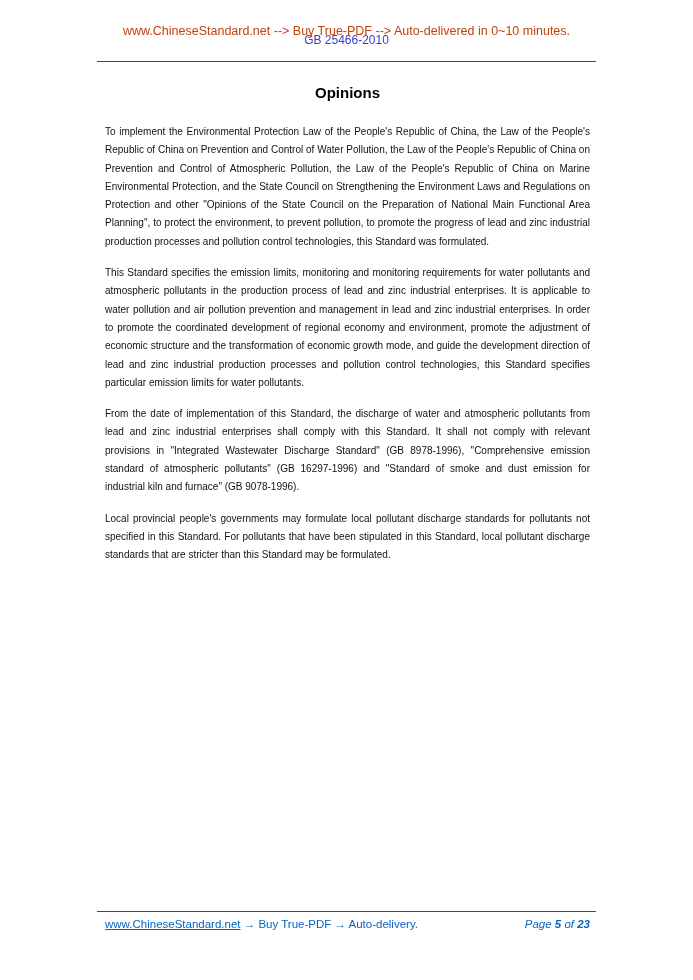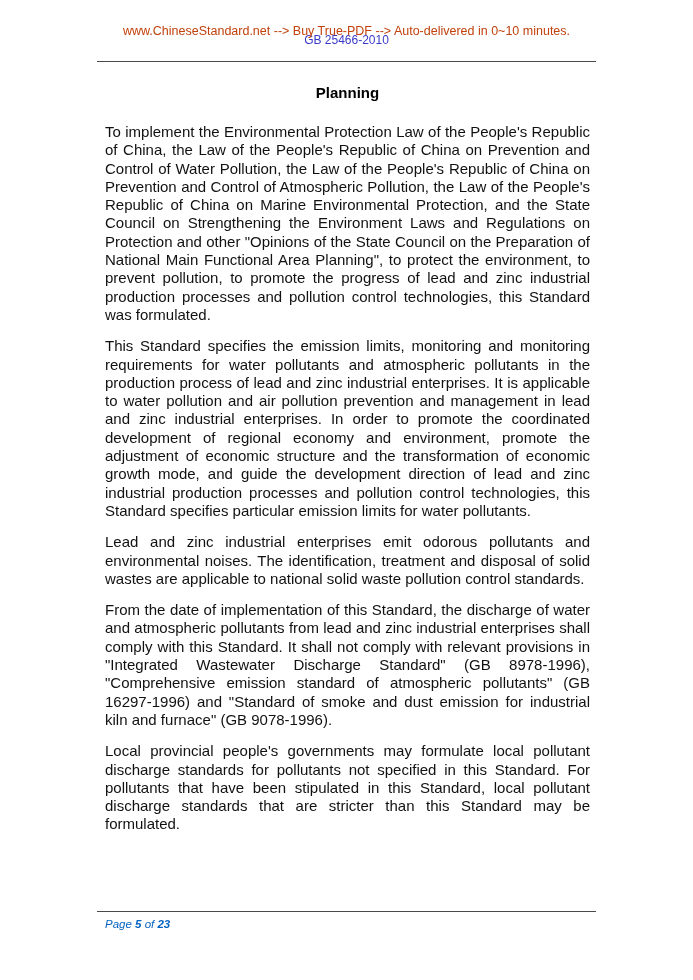--- a/index.html
+++ b/index.html
@@ -55,21 +55,21 @@
   }
   .doc-title {
     margin: 8px 0 22px 0;
     text-align: center;
     font-size: 15px;
     font-weight: bold;
     color: #000000;
   }
   .content p {
     margin: 0 0 13px 0;
-    font-size: 15px;
+    font-size: 10px;
     line-height: 18.3px;
     text-align: justify;
   }
   .footer-row {
     position: absolute;
     top: 918px;
     left: 105px;
     width: 485px;
     display: flex;
     justify-content: space-between;
@@ -91,28 +91,28 @@
 
 <div class="page">
 
   <div class="marketing-line">www.ChineseStandard.net --&gt; Buy True-PDF --&gt; Auto-delivered in 0~10 minutes.</div>
 
   <div class="standard-code">GB 25466-2010</div>
 
   <div class="rule header-rule"></div>
 
   <div class="content">
-    <div class="doc-title">Planning</div>
+    <div class="doc-title">Opinions</div>
 
     <p>To implement the Environmental Protection Law of the People's Republic of China, the Law of the People's Republic of China on Prevention and Control of Water Pollution, the Law of the People's Republic of China on Prevention and Control of Atmospheric Pollution, the Law of the People's Republic of China on Marine Environmental Protection, and the State Council on Strengthening the Environment Laws and Regulations on Protection and other "Opinions of the State Council on the Preparation of National Main Functional Area Planning", to protect the environment, to prevent pollution, to promote the progress of lead and zinc industrial production processes and pollution control technologies, this Standard was formulated.</p>
     <p>This Standard specifies the emission limits, monitoring and monitoring requirements for water pollutants and atmospheric pollutants in the production process of lead and zinc industrial enterprises. It is applicable to water pollution and air pollution prevention and management in lead and zinc industrial enterprises. In order to promote the coordinated development of regional economy and environment, promote the adjustment of economic structure and the transformation of economic growth mode, and guide the development direction of lead and zinc industrial production processes and pollution control technologies, this Standard specifies particular emission limits for water pollutants.</p>
-    <p>Lead and zinc industrial enterprises emit odorous pollutants and environmental noises. The identification, treatment and disposal of solid wastes are applicable to national solid waste pollution control standards.</p>
     <p>From the date of implementation of this Standard, the discharge of water and atmospheric pollutants from lead and zinc industrial enterprises shall comply with this Standard. It shall not comply with relevant provisions in "Integrated Wastewater Discharge Standard" (GB 8978-1996), "Comprehensive emission standard of atmospheric pollutants" (GB 16297-1996) and "Standard of smoke and dust emission for industrial kiln and furnace" (GB 9078-1996).</p>
     <p>Local provincial people's governments may formulate local pollutant discharge standards for pollutants not specified in this Standard. For pollutants that have been stipulated in this Standard, local pollutant discharge standards that are stricter than this Standard may be formulated.</p>
   </div>
 
   <div class="rule footer-rule"></div>
 
   <div class="footer-row">
+    <span class="footer-left"><span class="footer-site">www.ChineseStandard.net</span><span> → Buy True-PDF → Auto-delivery.</span></span>
     <span class="footer-right"><span>Page </span><span class="pg-num">5</span><span> of </span><span class="pg-num">23</span></span>
   </div>
 
 </div>
 
 </body></html>

